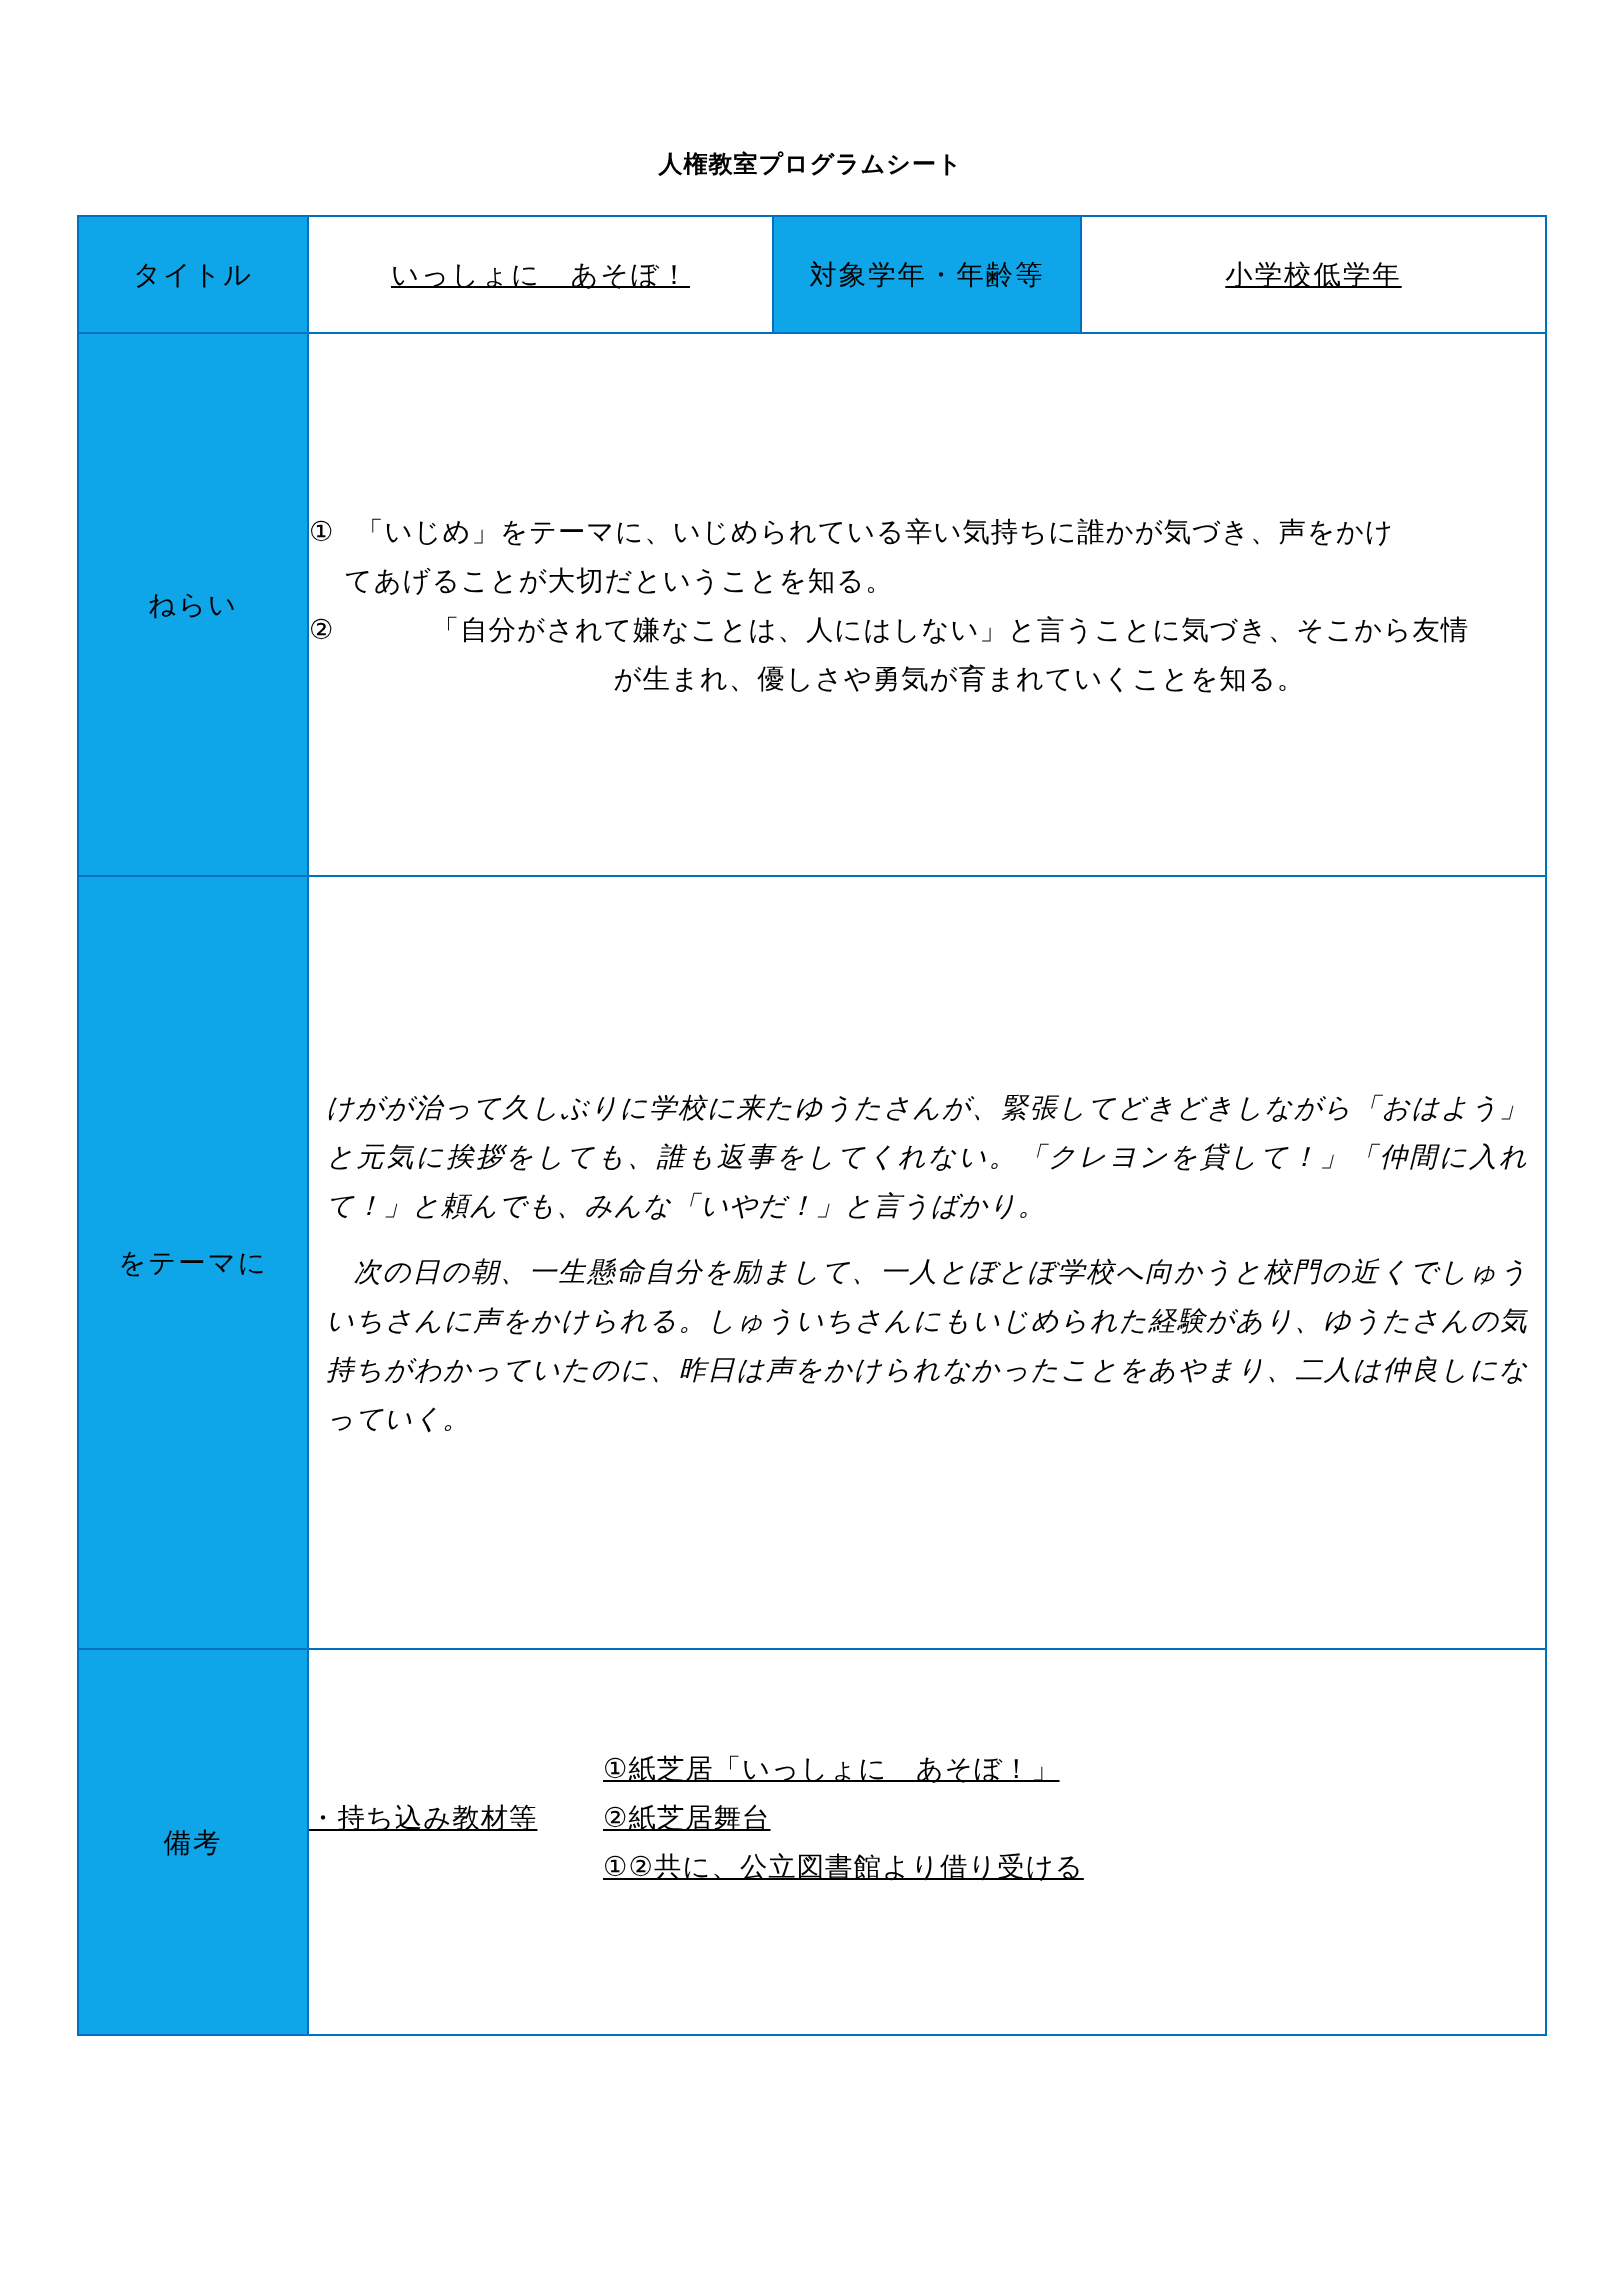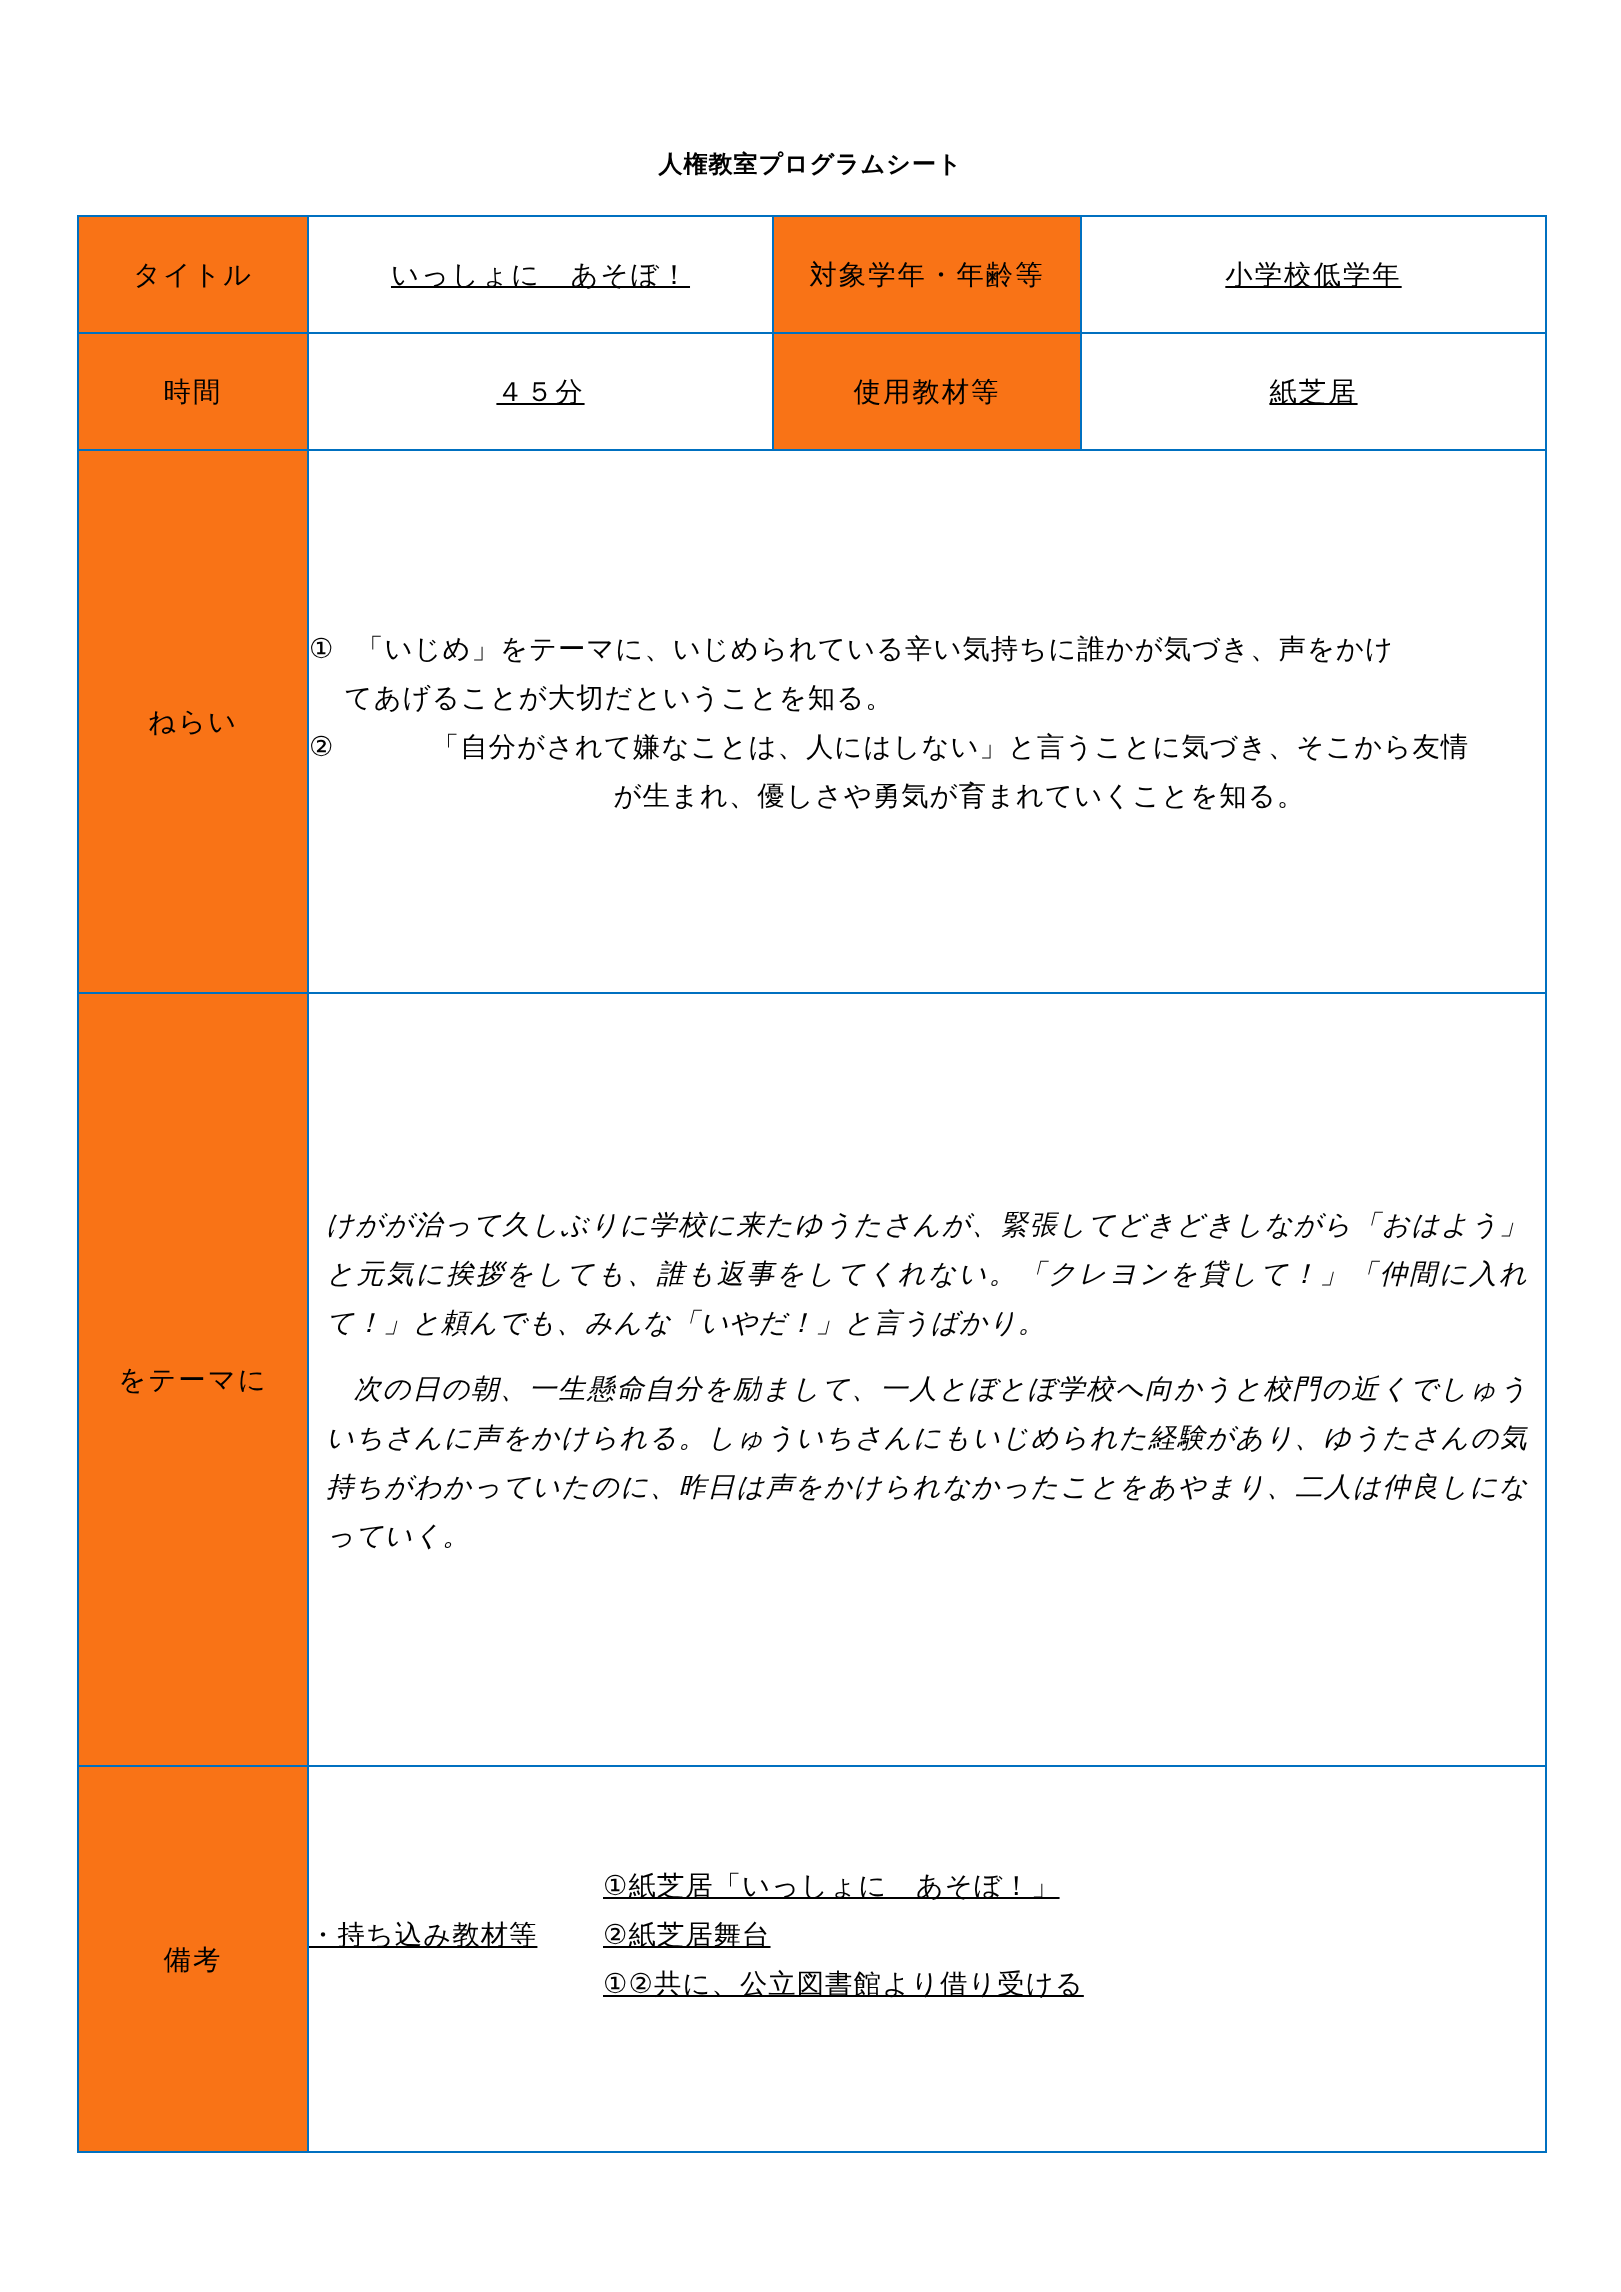--- a/index.html
+++ b/index.html
@@ -34,21 +34,21 @@
       border-collapse: collapse;
       table-layout: fixed;
     }
     table.sheet td {
       border: 2.9px solid #0070c0;
       padding: 0;
       font-size: 27.4px;
       line-height: 49px;
     }
     td.label {
-      background: #f97316;
+      background: #0ea5e9;
       text-align: center;
       vertical-align: middle;
       letter-spacing: 2px;
     }
     td.value {
       background: #ffffff;
       text-align: center;
       vertical-align: middle;
       letter-spacing: 2px;
       text-decoration: underline;
@@ -118,26 +118,20 @@
     <col style="width:308px">
     <col style="width:465px">
   </colgroup>
   <tbody>
     <tr style="height:117px">
       <td class="label">タイトル</td>
       <td class="value">いっしょに　あそぼ！</td>
       <td class="label">対象学年・年齢等</td>
       <td class="value">小学校低学年</td>
     </tr>
-    <tr style="height:117px">
-      <td class="label">時間</td>
-      <td class="value">４５分</td>
-      <td class="label">使用教材等</td>
-      <td class="value">紙芝居</td>
-    </tr>
     <tr style="height:543px">
       <td class="label">ねらい</td>
       <td class="body-cell" colspan="3">
         <div class="aim-item">
           <span class="aim-num">①</span>
           <span class="aim-text">
             <span>「いじめ」をテーマに、いじめられている辛い気持ちに誰かが気づき、声をかけ</span>
             <span class="cont" style="margin-left:-29px;">てあげることが大切だということを知る。</span>
           </span>
         </div>

